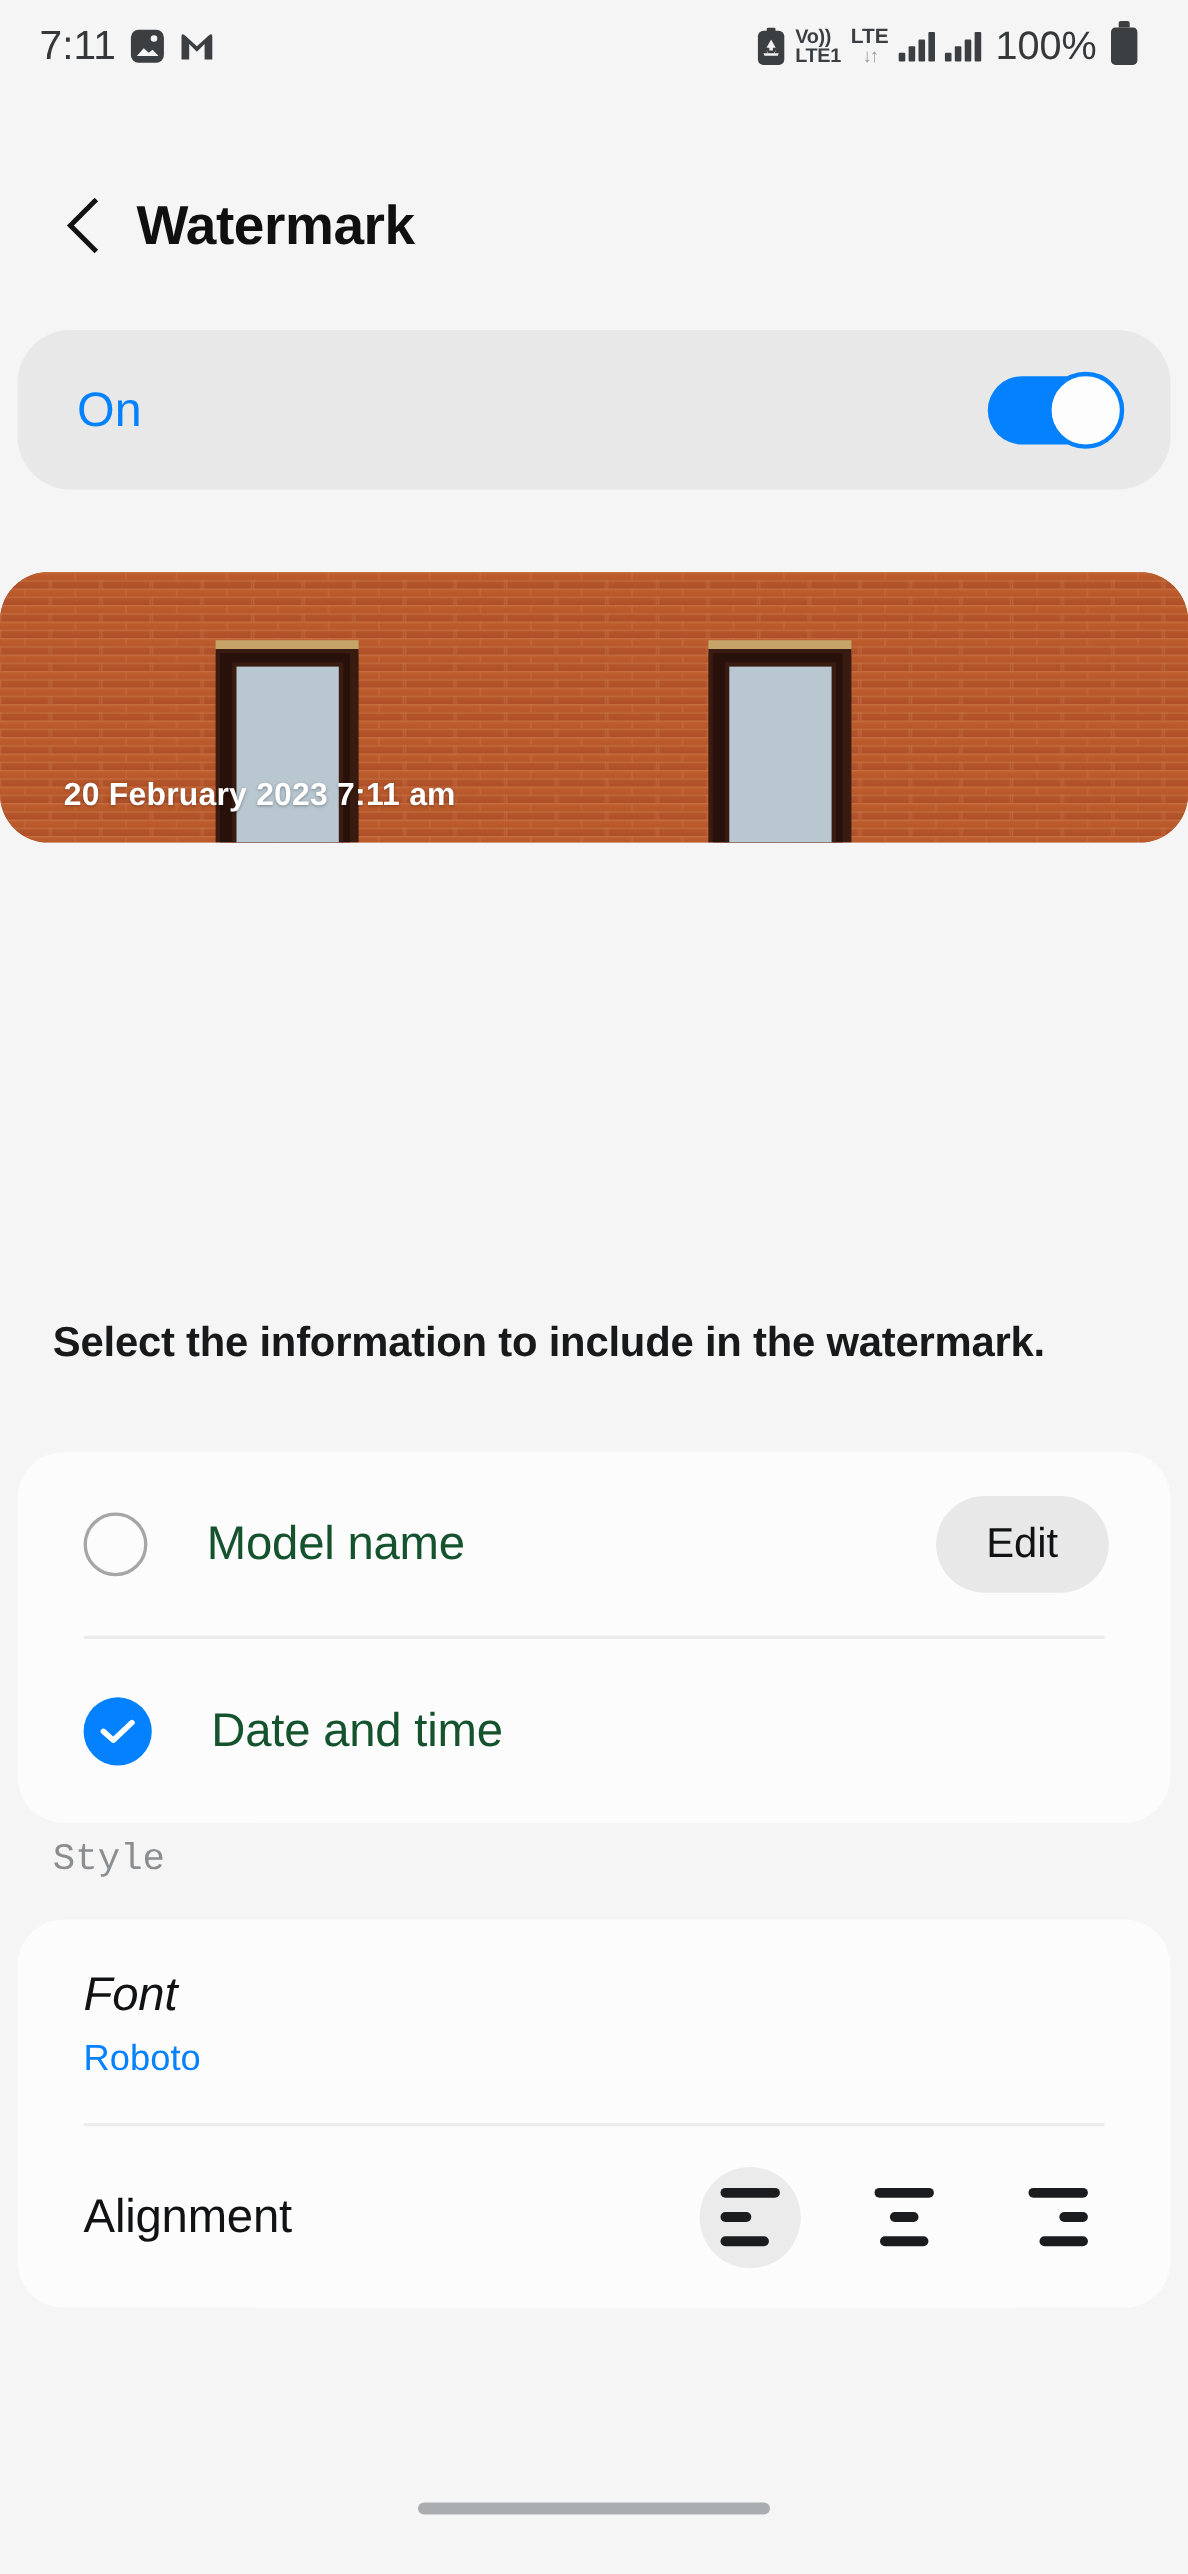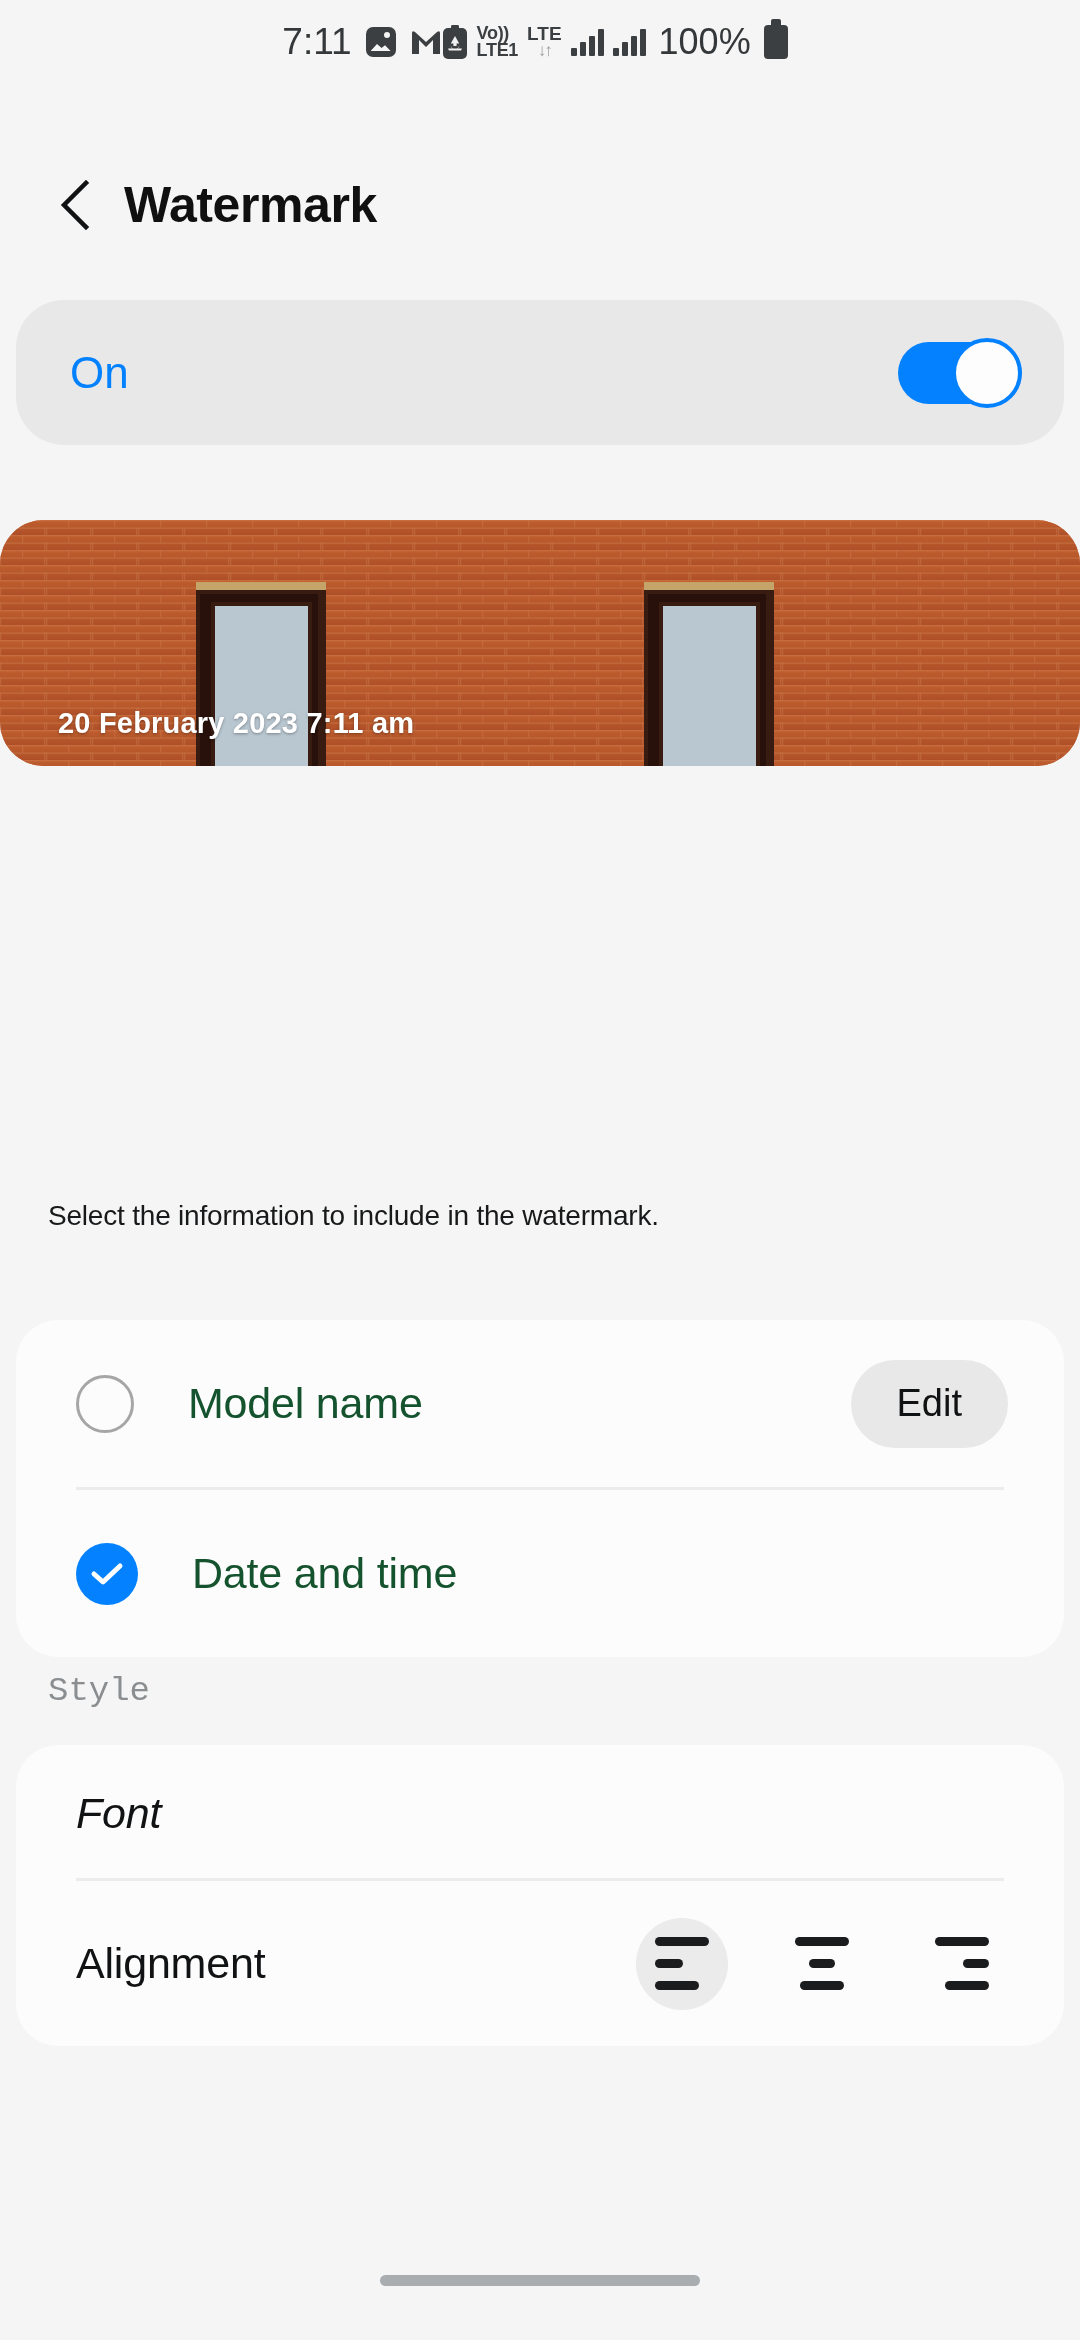--- a/index.html
+++ b/index.html
@@ -8,21 +8,21 @@
     background:#f5f5f5;
     font-family:"Liberation Sans", sans-serif;
     -webkit-font-smoothing:antialiased;
     overflow:hidden;
   }
   .screen { position:relative; width:1080px; height:2340px; background:#f5f5f5; }
 
   
   .statusbar {
     position:absolute; top:0; left:0; width:1072px; height:84px;
-    display:flex; align-items:center; justify-content:center;
+    display:flex; align-items:center; justify-content:space-between;
     padding:0 38px 0 36px;
   }
   .sb-left { display:flex; align-items:center; gap:14px; }
   .sb-clock { font-size:37px; color:#35383a; letter-spacing:0px; font-weight:400; }
   .sb-right { display:flex; align-items:center; gap:9px; }
 
   .icon-gallery { width:30px; height:30px; border-radius:7px; background:#3c3f41; position:relative; }
   .icon-gallery::after {
     content:""; position:absolute; left:5px; bottom:6px; width:20px; height:11px;
     background:#f5f5f5;
@@ -78,21 +78,21 @@
   .preview .wall { position:absolute; inset:0; }
   .watermark-text {
     position:absolute; left:58px; bottom:26px;
     font-size:29px; font-weight:700; color:#ffffff;
     text-shadow:0 1px 3px rgba(0,0,0,.35); letter-spacing:.2px;
   }
 
   
   .description {
     position:absolute; left:48px; top:1200px; width:990px;
-    font-size:28px; color:#18191a; letter-spacing:-0.2px;
+    font-size:38px; color:#18191a; letter-spacing:-0.2px;font-weight:bold;
   }
 
   
   .options-card {
     position:absolute; left:16px; top:1320px; width:1048px;
     background:#fcfcfc; border-radius:42px; overflow:hidden;
   }
   .opt-row { height:167px; display:flex; align-items:center; padding:0 56px 0 60px; }
   .radio-off { width:58px; height:58px; border-radius:50%; border:3px solid #a6a6a6; background:transparent; flex:0 0 auto;}
   .radio-on  { width:62px; height:62px; border-radius:50%; background:#0381fe; flex:0 0 auto;
@@ -265,20 +265,21 @@
     </div>
 
   </div>
 
   <div class="section-header">Style</div>
 
   <div class="style-card">
 
     <div class="font-row">
       <div class="font-title">Font</div>
+      <div class="font-value">Roboto</div>
     </div>
 
     <div class="divider"></div>
 
     <div class="align-row">
       <span class="align-label">Alignment</span>
       <span class="align-opts">
         <button class="align-btn selected">
           <span class="al-lines al-left">
             <span></span>

